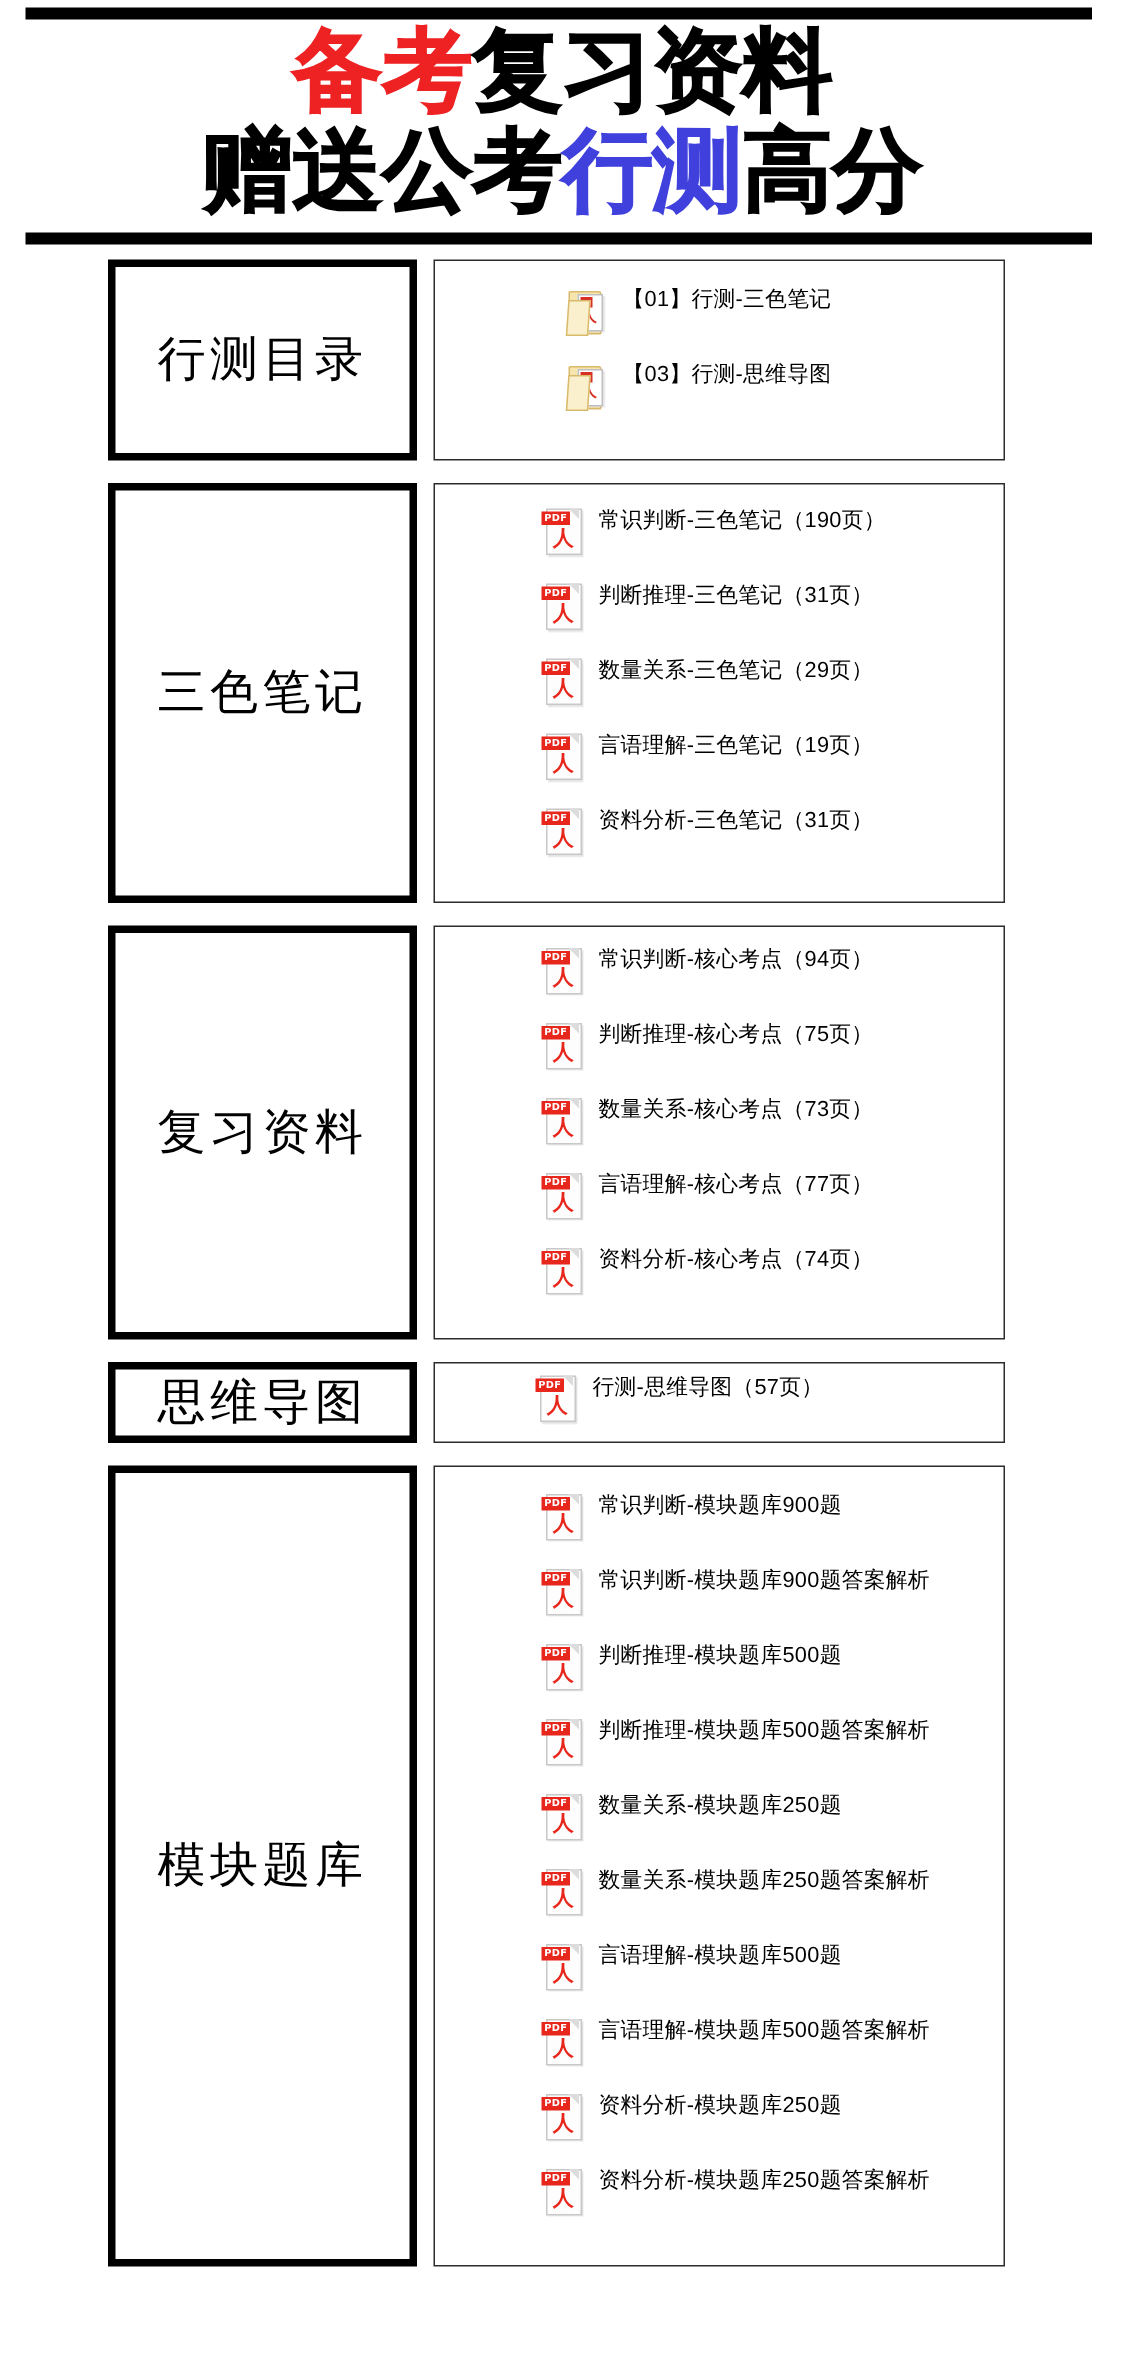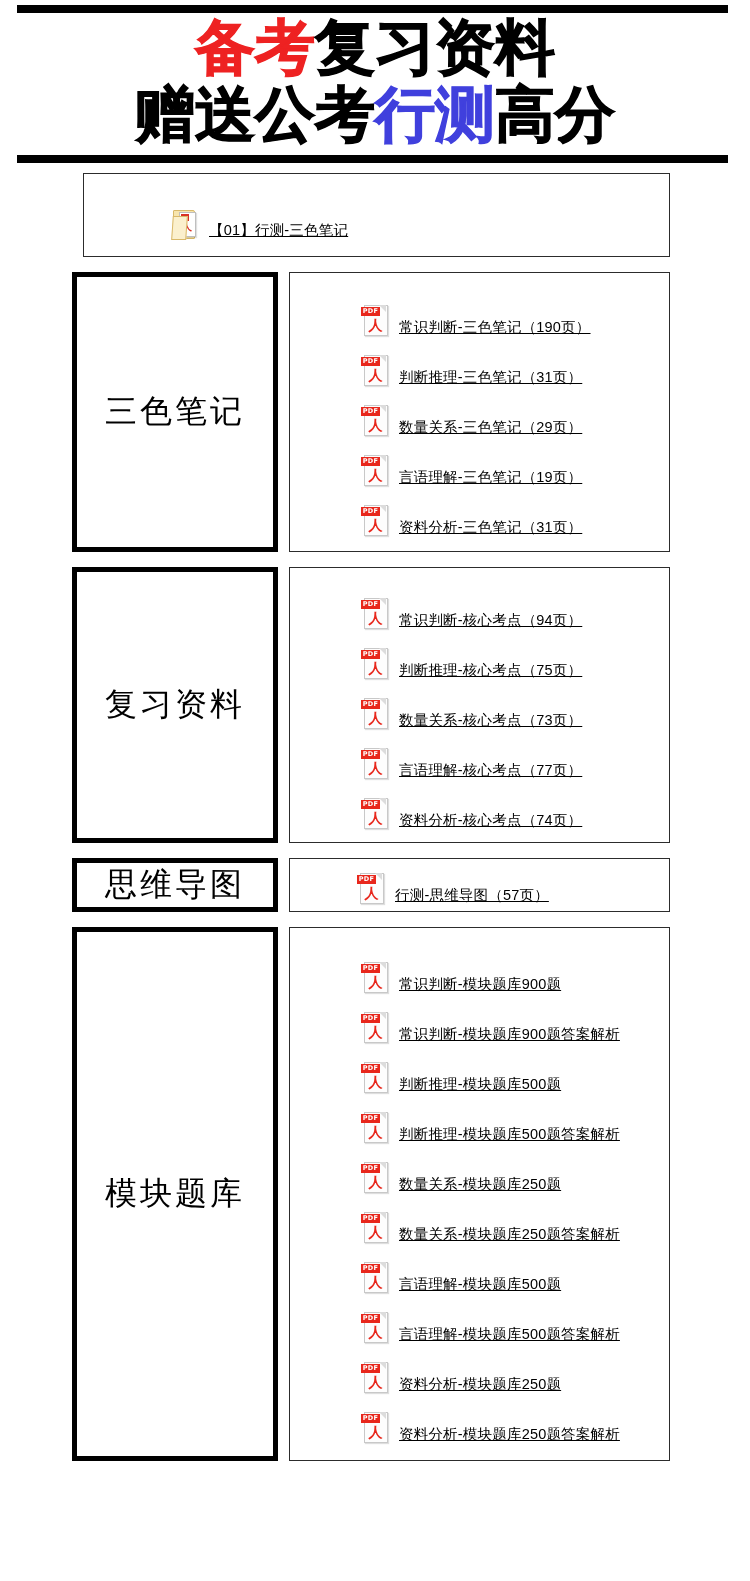--- a/index.html
+++ b/index.html
@@ -80,24 +80,23 @@
     border: 1px solid #2c2c2c;
     margin-left: 11px;
     background: #ffffff;
     display: flex;
     flex-direction: column;
     justify-content: center;
   }
 
   .file-row {
     display: flex;
-    align-items: flex-end;
+    align-items: flex-start;
     padding: 0 0 0 0;
     min-height: 40px;
-    text-decoration: underline;
   }
   .file-label {
     font-family: "Liberation Sans", "DejaVu Sans", sans-serif;
     font-size: 14.5px;
     color: #000000;
     white-space: nowrap;
     padding-left: 9px;
     letter-spacing: 0.2px;
   }
 
@@ -203,32 +202,46 @@
   <div class="title-block">
     <div class="title-line title-line-2"><span style="color: rgb(238, 34, 34);">备考</span><span style="color: rgb(0, 0, 0);">复习资料</span></div>
     <div class="title-line title-line-1"><span style="color: rgb(0, 0, 0);">赠送公考</span><span style="color: rgb(64, 64, 221);">行测</span><span style="color: rgb(0, 0, 0);">高分</span></div>
   </div>
 
   <div class="rule rule-bottom"></div>
 </div>
 
 <div class="sections">
     <div class="section">
+      <div class="section-label">
+        <div class="section-label-text">行测目录</div>
+      </div>
       <div class="section-list" style="padding-top: 16px; padding-bottom: 16px;">
         <div class="file-row" style="height: 50px;">
           <span style="display: inline-block; min-width: 86px;"></span>
           <span class="icon icon-folder">
             <span class="back"></span>
             <span class="doc"></span>
             <span class="doc-mark"></span>
             <span class="doc-glyph">人</span>
             <span class="front"></span>
           </span>
           <span class="file-label">【01】行测-三色笔记</span>
         </div>
+        <div class="file-row" style="height: 50px;">
+          <span style="display: inline-block; min-width: 86px;"></span>
+          <span class="icon icon-folder">
+            <span class="back"></span>
+            <span class="doc"></span>
+            <span class="doc-mark"></span>
+            <span class="doc-glyph">人</span>
+            <span class="front"></span>
+          </span>
+          <span class="file-label">【03】行测-思维导图</span>
+        </div>
       </div>
     </div>
     <div class="section">
       <div class="section-label">
         <div class="section-label-text">三色笔记</div>
       </div>
       <div class="section-list" style="padding-top: 14px; padding-bottom: 14px;">
         <div class="file-row" style="height: 50px;">
           <span style="display: inline-block; min-width: 70px;"></span>
           <span class="icon icon-pdf">

